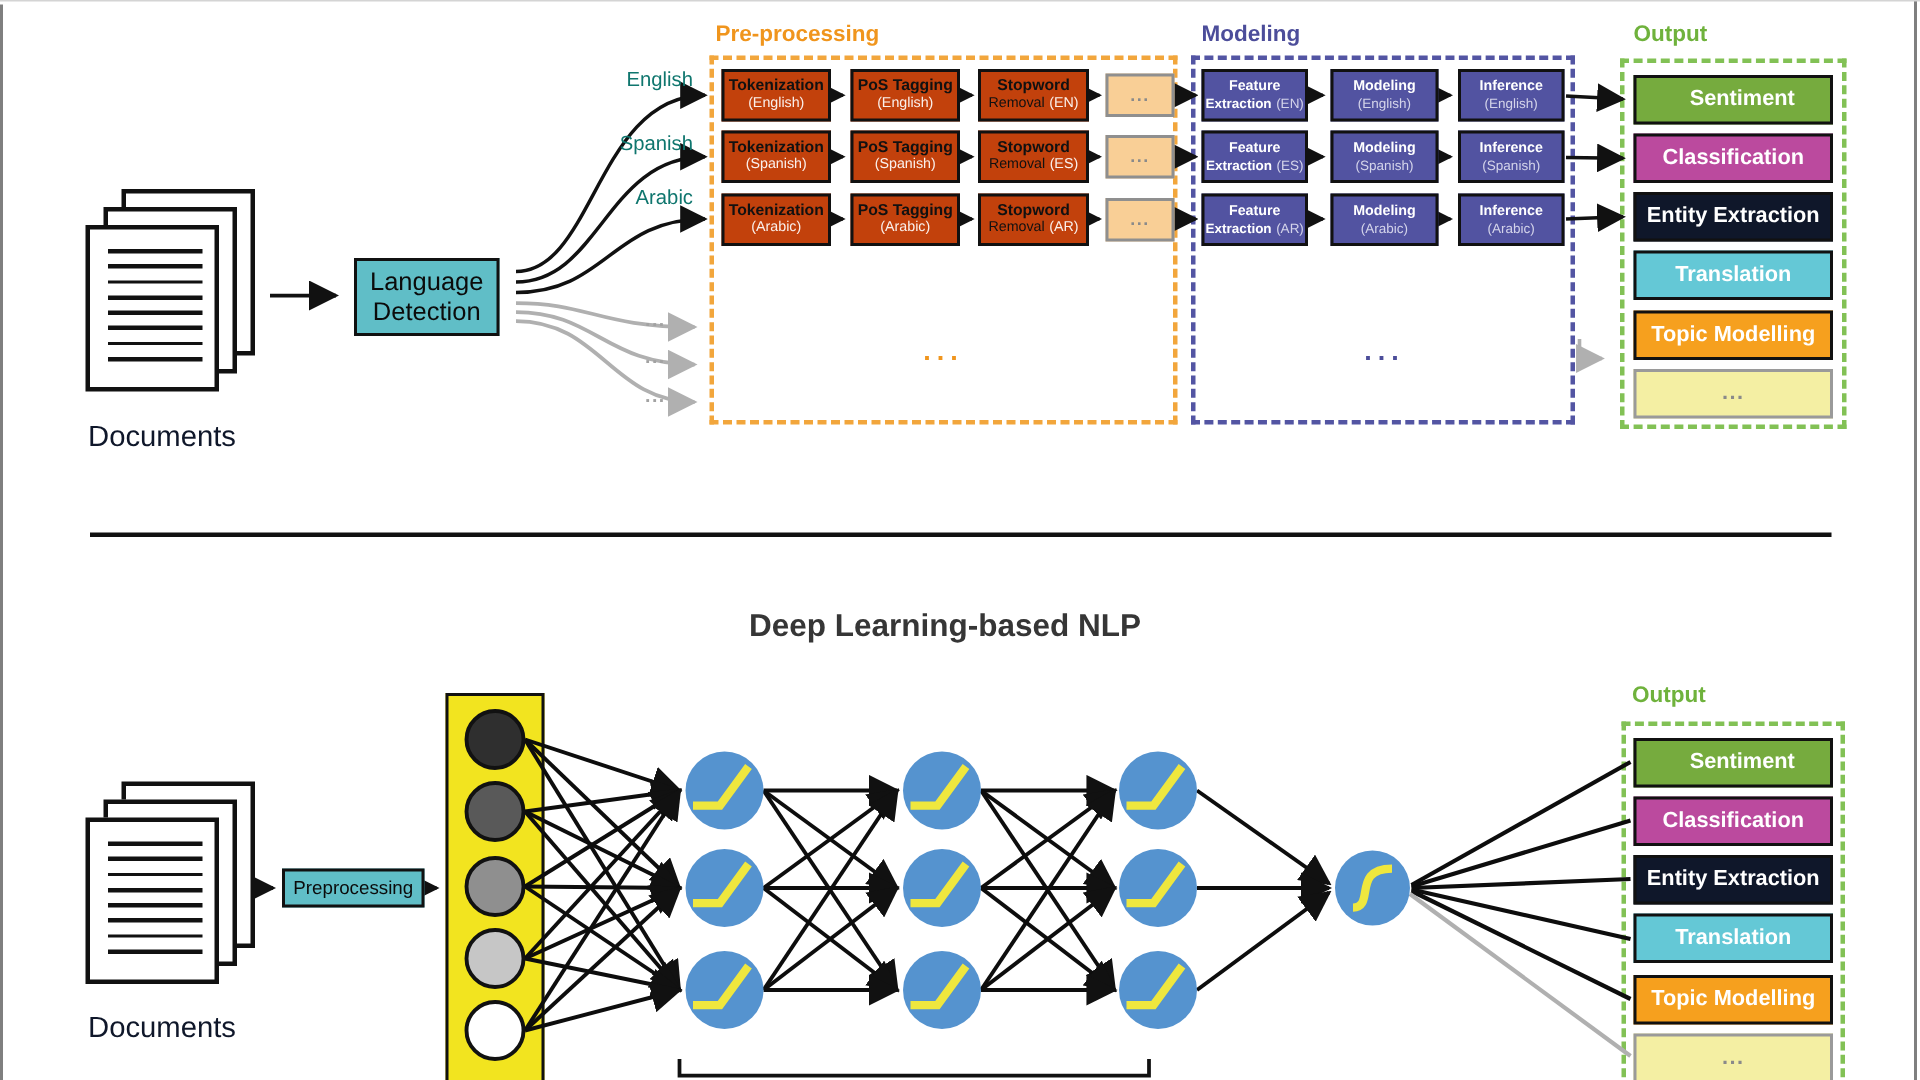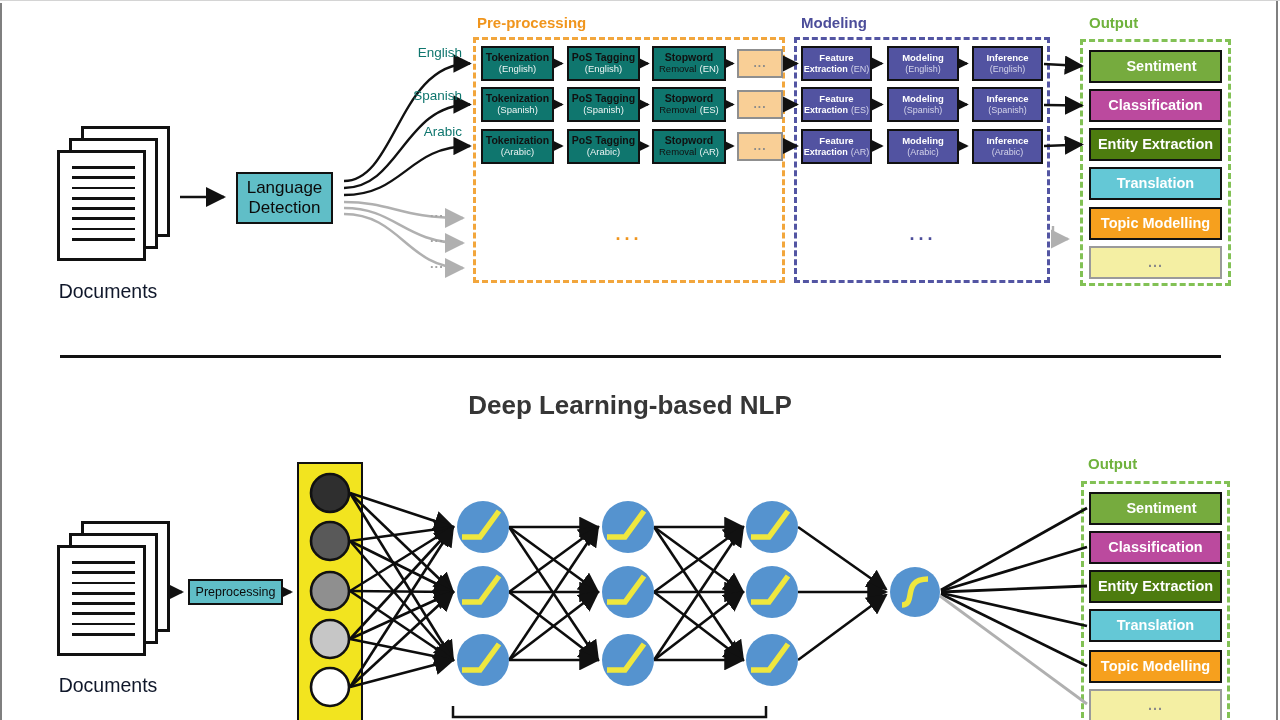--- a/index.html
+++ b/index.html
@@ -12,57 +12,57 @@
   .sect.pre{border-color:#f2a63c;}
   .sect.mod{border-color:#5355a3;}
   .sect.out{border-color:#82c155;}
   .sect-title{position:absolute;font-weight:bold;font-size:15px;z-index:10;white-space:nowrap;}
   .sect-title.pre{color:#f0951d;}
   .sect-title.mod{color:#4c4d9a;}
   .sect-title.out{color:#6fb23c;}
   
   .box{position:absolute;box-sizing:border-box;display:flex;flex-direction:column;align-items:center;
        justify-content:center;text-align:center;z-index:10;line-height:1.12;}
-  .obox{background:#0f766e;border:2px solid #111;}
+  .obox{background:#c2410c;border:2px solid #111;}
   .obox .l1{font-weight:bold;font-size:10.5px;color:#111;white-space:nowrap;}
   .obox .l2{font-size:9.5px;color:rgba(255,255,255,.92);white-space:nowrap;}
   .obox .l2 .b{font-weight:normal;color:#111;}
   .obox .l2 .lt{color:rgba(255,255,255,.92);margin-left:3px;}
   .lbox{background:#f9cf96;border:2px solid #8f8f8f;color:#8a8a8a;font-weight:bold;font-size:12px;letter-spacing:1px;}
   .mbox{background:#5253a1;border:2px solid #111;}
   .mbox .l1{font-weight:bold;font-size:9.5px;color:#fff;white-space:nowrap;}
   .mbox .l2{font-size:9px;color:#d4d4ea;white-space:nowrap;}
   .mbox .l2 .b{font-weight:bold;color:#fff;}
   .mbox .l2 .lt{color:#d4d4ea;margin-left:3px;}
   .outbox{left:1089px;width:133px;height:33px;border:2px solid #111;color:#fff;
           font-weight:bold;font-size:14.5px;white-space:nowrap;}
   .outbox.c0{background:#76ab3e;padding-left:12px;}
   .outbox.c1{background:#bb4a9e;}
-  .outbox.c2{background:#4d7c0f;}
+  .outbox.c2{background:#0f172a;}
   .outbox.c3{background:#64c8d6;}
   .outbox.c4{background:#f6a01e;}
   .outbox.c5{background:#f4efa3;border-color:#9a9a9a;color:#8a8a8a;letter-spacing:1px;}
   .tealbox{background:#60bec7;border:2px solid #111;color:#0b0b0b;display:flex;align-items:center;
            justify-content:center;text-align:center;}
   
   .docstack{position:absolute;width:114px;height:136px;z-index:10;}
   .page{position:absolute;width:89px;height:111px;background:#fff;border:3px solid #111;box-sizing:border-box;}
   .page.p3{left:24px;top:0;}
   .page.p2{left:12px;top:12px;}
   .page.p1{left:0;top:24px;padding:13px 12px;display:flex;flex-direction:column;gap:7.6px;}
   .docline{height:2.7px;background:#111;width:63px;flex:0 0 auto;}
   .doclabel{position:absolute;font-size:19.5px;color:#0f172a;text-align:center;z-index:10;white-space:nowrap;}
   
   .branch{position:absolute;font-size:13.5px;color:#0f766e;text-align:right;z-index:10;white-space:nowrap;}
   .graydots{position:absolute;font-size:13px;font-weight:bold;color:#a2a2a2;letter-spacing:1px;z-index:10;}
   .bigdots{position:absolute;font-size:18px;font-weight:bold;letter-spacing:4px;text-align:center;z-index:10;}
   .bigdots.pre{color:#f0951d;}
   .bigdots.mod{color:#4c4d9a;}
   .divider{position:absolute;left:60px;top:355px;width:1161px;height:3.4px;background:#111;z-index:10;}
-  .maintitle{position:absolute;left:330px;top:390px;width:600px;text-align:center;font-size:26px;
+  .maintitle{position:absolute;left:330px;top:406px;width:600px;text-align:center;font-size:21px;
              font-weight:bold;color:#363636;z-index:10;white-space:nowrap;}
   .ypanel{position:absolute;left:297px;top:462px;width:66px;height:264px;background:#f2e41f;
           border:2.5px solid #111;box-sizing:border-box;z-index:2;}
   .frameline{position:absolute;background:#7f7f7f;z-index:20;}
 </style>
 </head>
 <body>
 
 <div class="stage">
 

